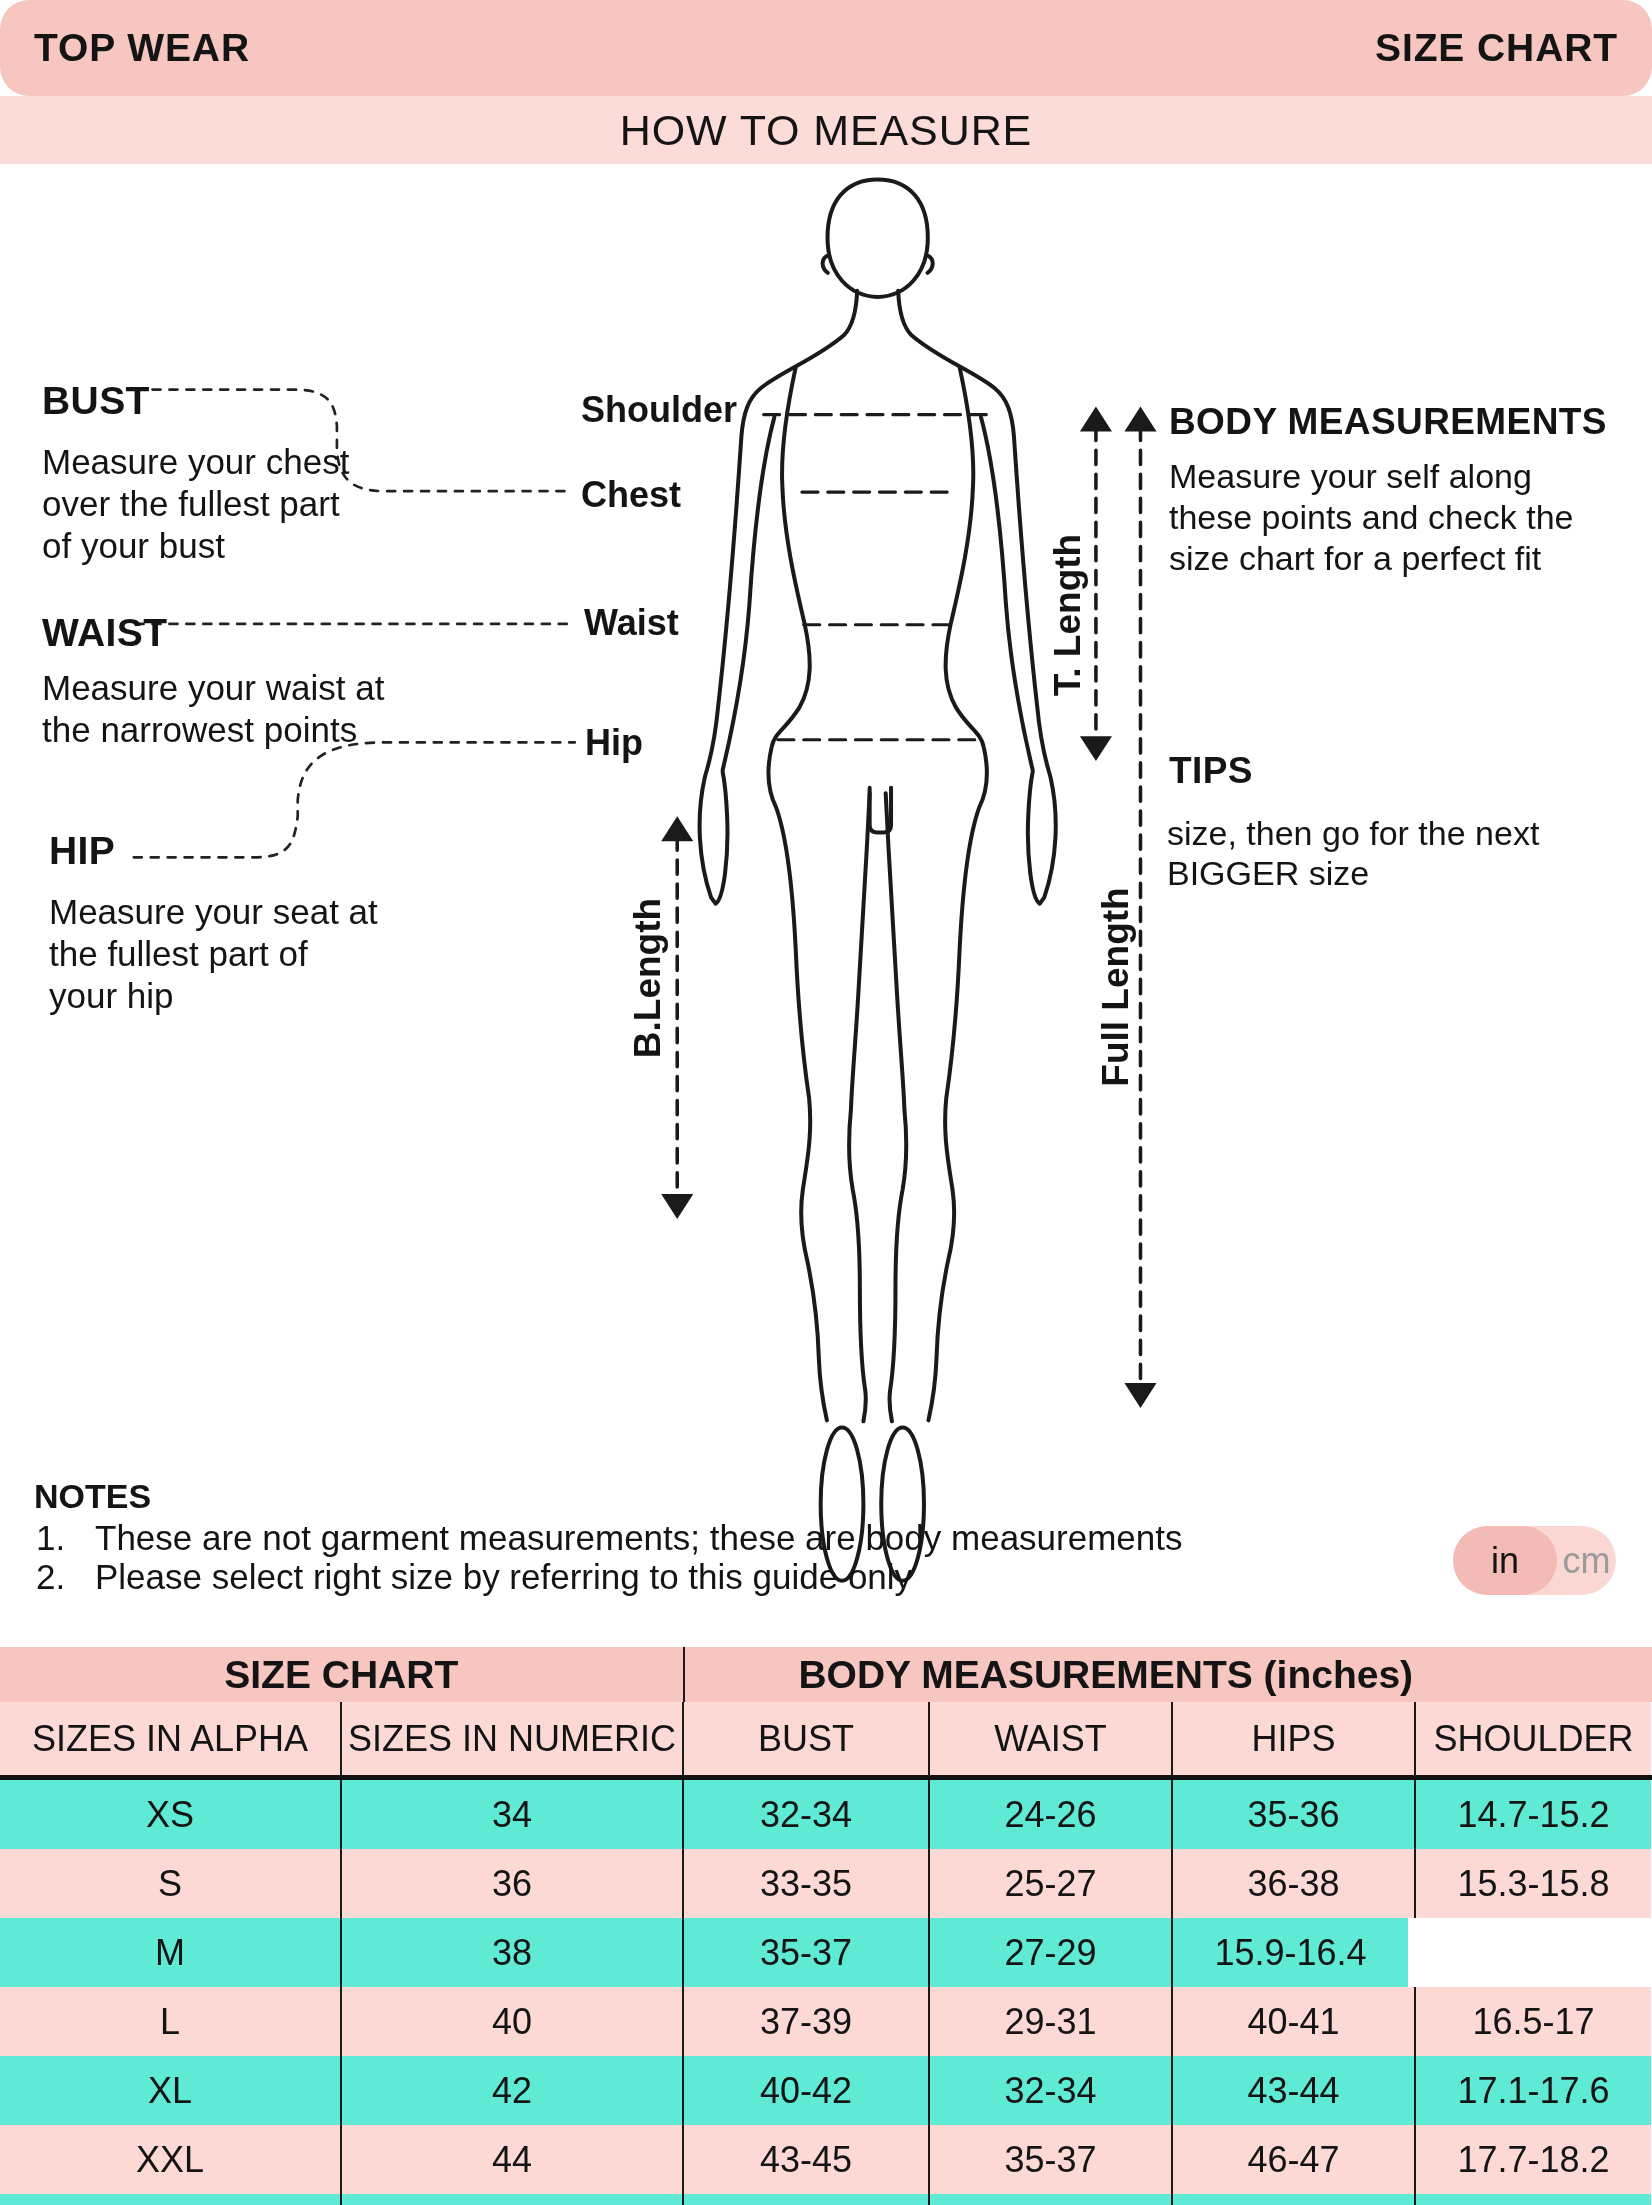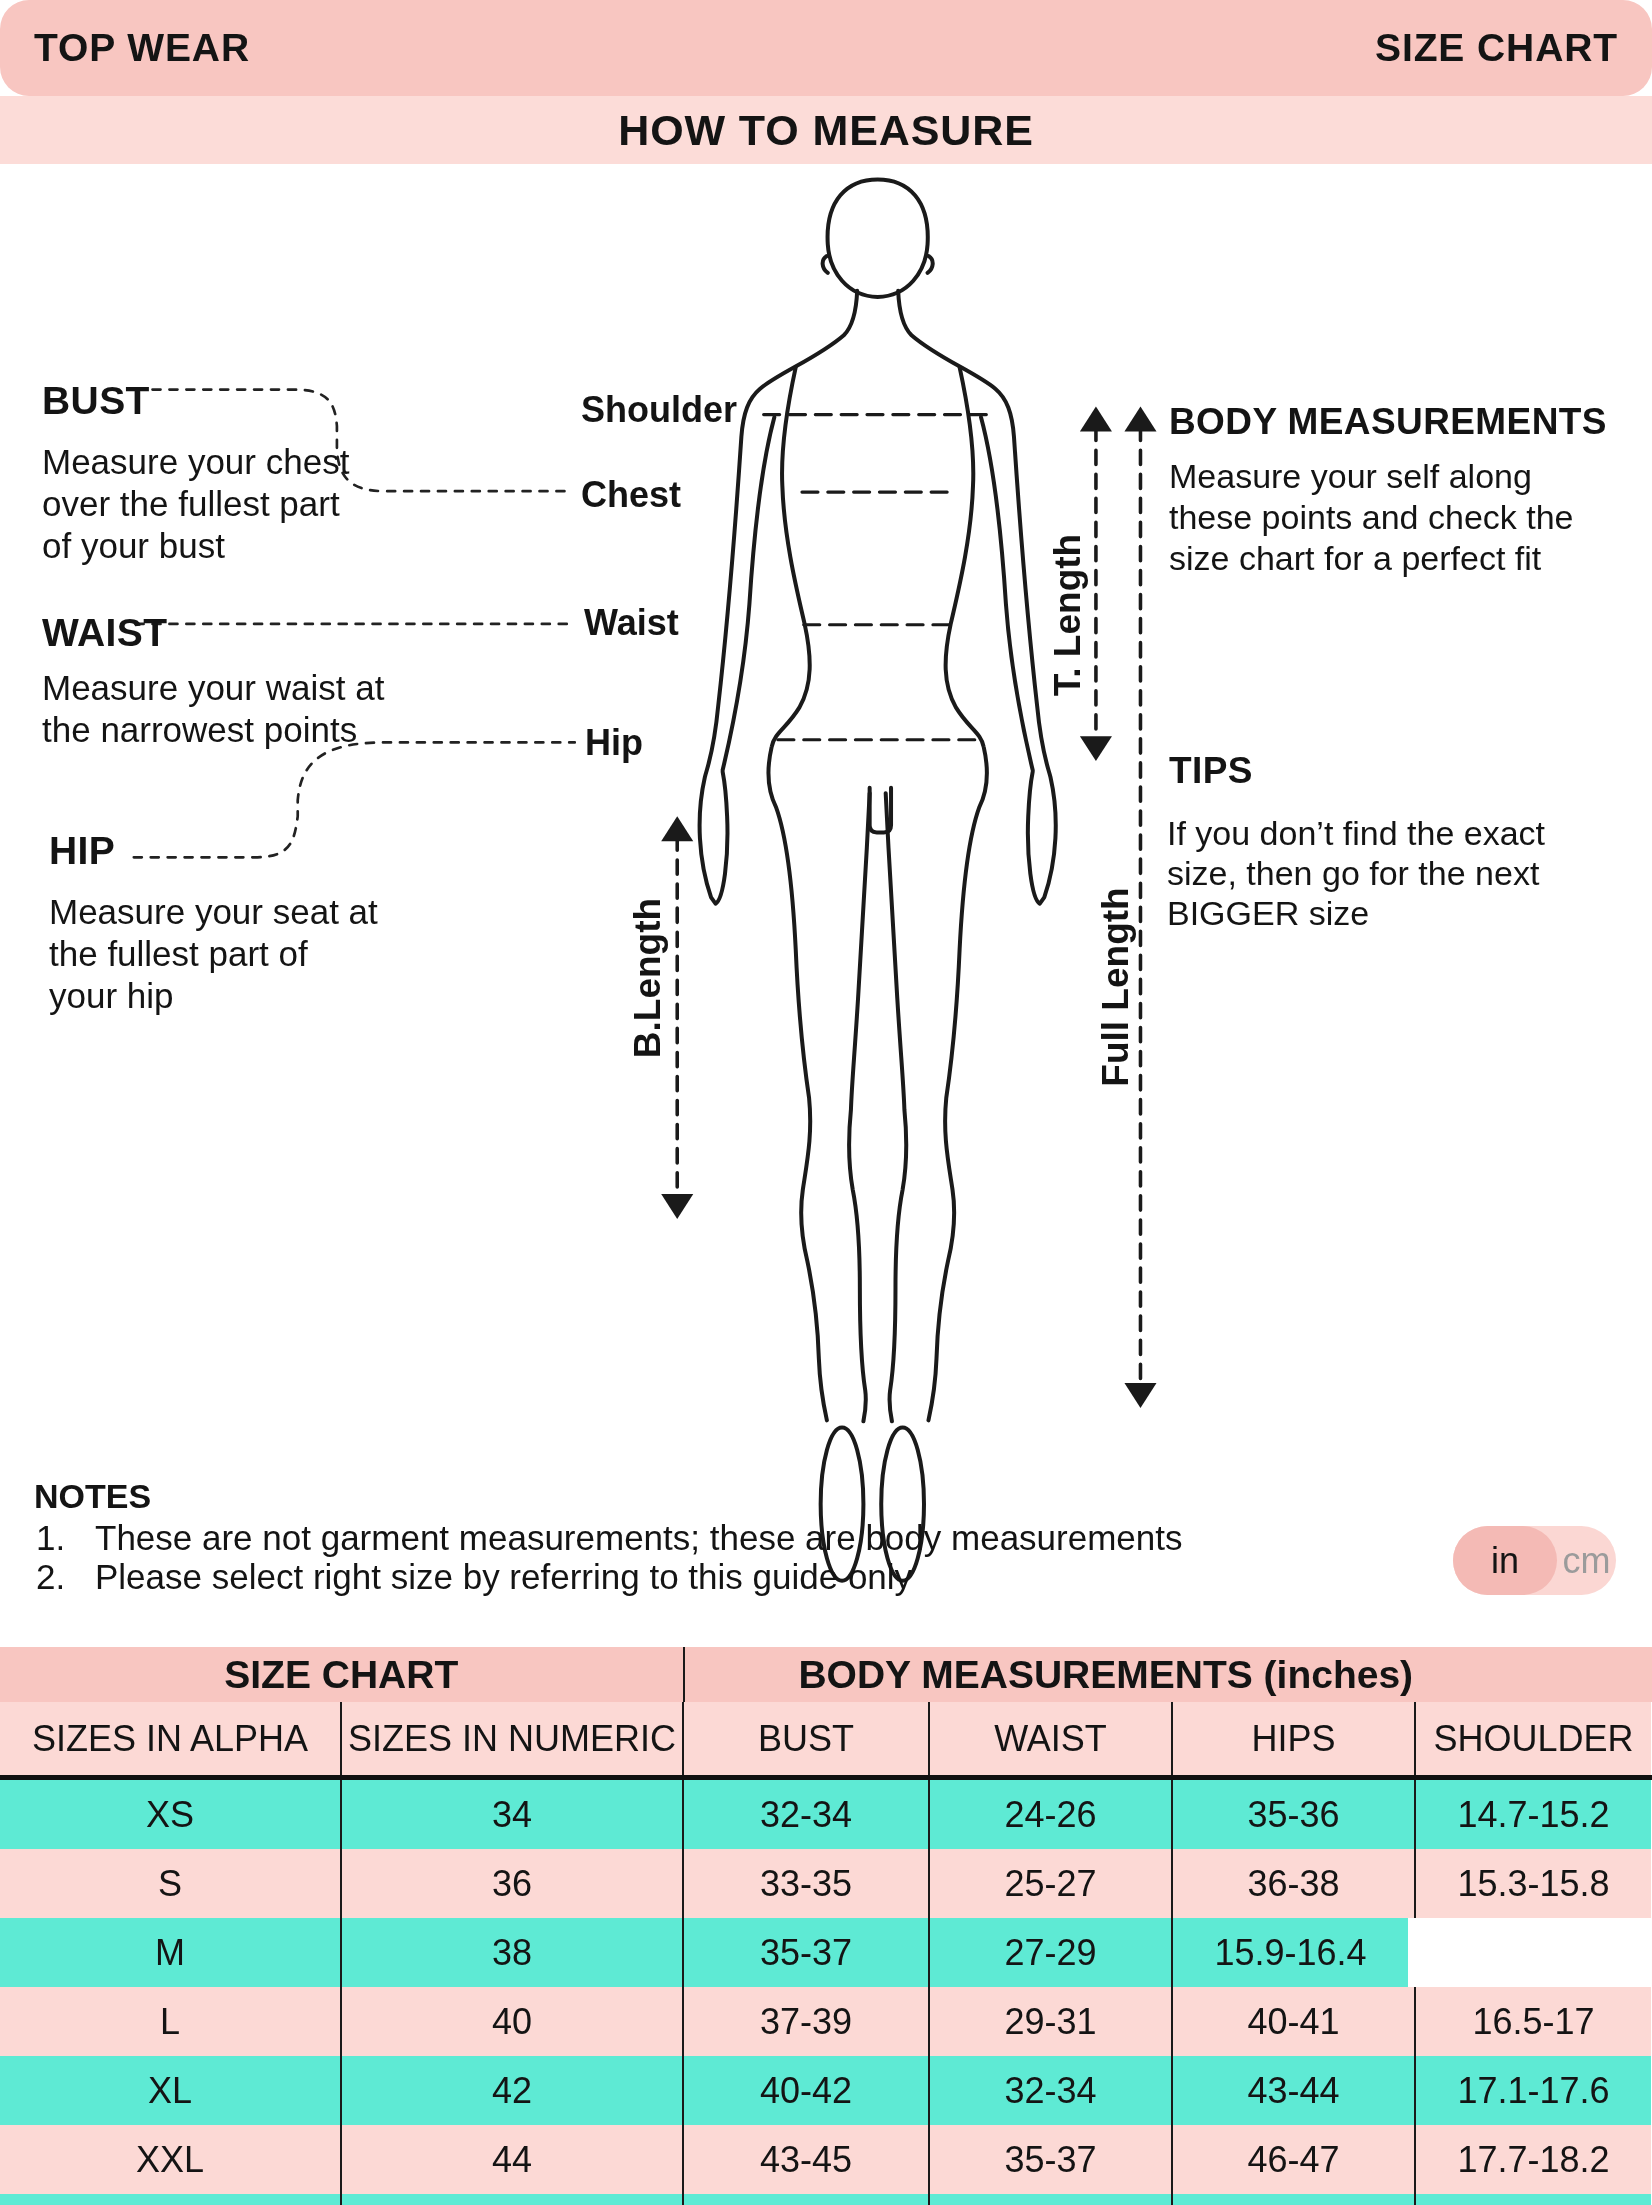--- a/index.html
+++ b/index.html
@@ -5,21 +5,21 @@
   html,body{margin:0;padding:0;background:#ffffff;}
   .page{position:relative;width:1652px;height:2205px;background:#ffffff;
         font-family:"Liberation Sans",sans-serif;color:#141414;overflow:hidden;}
   .abs{position:absolute;}
   
   .band-top{left:0;top:0;width:1652px;height:96px;background:#f8c6c1;
             display:flex;align-items:center;justify-content:space-between;padding:0 34px;box-sizing:border-box;border-radius:29px;}
   .band-top .t{font-size:39px;font-weight:bold;letter-spacing:0.9px;}
   .band-how{left:0;top:96px;width:1652px;height:68px;background:#fcdcd8;
             display:flex;align-items:center;justify-content:center;}
-  .band-how .t{font-size:43px;font-weight:bold;letter-spacing:0.9px;}
+  .band-how .t{font-size:43px;font-weight:normal;letter-spacing:0.9px;}
   
   .h-title{font-size:39px;font-weight:bold;letter-spacing:0.4px;}
   .p-line{font-size:35px;line-height:42px;white-space:nowrap;}
   .fig-label{font-size:36px;font-weight:bold;white-space:nowrap;}
   .rot-label{font-size:37px;font-weight:bold;white-space:nowrap;
              transform:translate(-50%,-50%) rotate(-90deg);}
   
   .notes-title{font-size:34px;font-weight:bold;}
   .note-line{font-size:35px;line-height:39px;white-space:nowrap;}
   
@@ -141,21 +141,20 @@
 
   <div class="abs h-title" style="left:1169px;top:401px;font-size:37px">BODY MEASUREMENTS</div>
   <div class="abs" style="left:1169px;top:456px">
     <div class="p-line" style="font-size:34px;line-height:41px">Measure your self along</div>
     <div class="p-line" style="font-size:34px;line-height:41px">these points and check the</div>
     <div class="p-line" style="font-size:34px;line-height:41px">size chart for a perfect fit</div>
   </div>
 
   <div class="abs h-title" style="left:1169px;top:750px;font-size:37px">TIPS</div>
   <div class="abs" style="left:1167px;top:813px">
-    <div class="p-line" style="font-size:34px;line-height:40px">If you don’t find the exact</div>
     <div class="p-line" style="font-size:34px;line-height:40px">size, then go for the next</div>
     <div class="p-line" style="font-size:34px;line-height:40px">BIGGER size</div>
   </div>
 
   <div class="abs notes-title" style="left:34px;top:1477px">NOTES</div>
   <div class="abs" style="left:36px;top:1518px">
     <div class="note-line">
       <span style="display:inline-block;width:59px">1.</span><span>These are not garment measurements; these are body measurements</span>
     </div>
     <div class="note-line">

